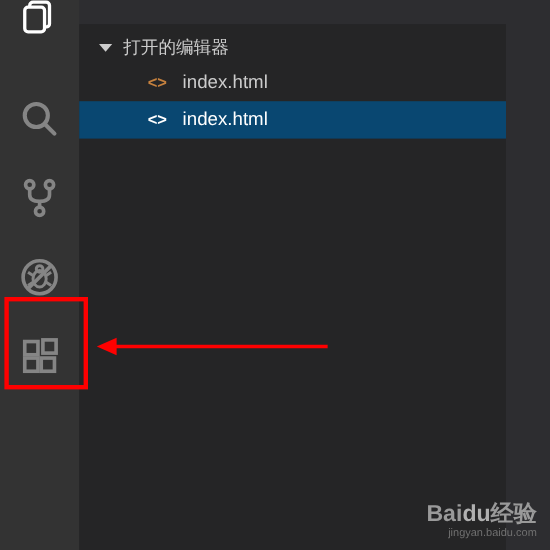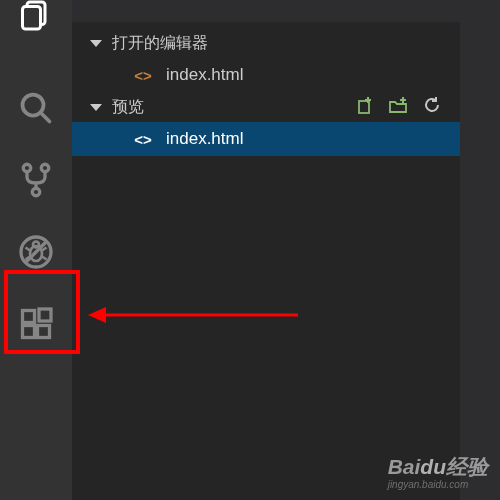--- a/index.html
+++ b/index.html
@@ -81,24 +81,23 @@
       display: flex; align-items: center; justify-content: center;
       margin-right: 12px;
       color: #c5813e;
       font-weight: bold;
       font-size: 15px;
     }
     .file-item.selected .code-icon { color: #ffffff; }
     .watermark {
       position: absolute;
       right: 12px; bottom: 10px;
-      text-align: left;
+      text-align: right;
       color: #7a7a7a;
       font-family: Arial, sans-serif;
-      font-style: italic;
     }
     .watermark .logo { font-size: 21px; font-weight: bold; color: #9a9a9a; }
     .watermark .logo .light { color: #b0b0b0; }
     .watermark .sub { font-size: 10px; color: #707070; margin-top: -2px;}
     .top-icon-fragment {
       position: absolute; left: 18px; top: -4px;
       color: #ffffff;
     }
     .action-icon { color: #c5c5c5; cursor: pointer; }
     .action-icon.green { color: #87b96f; }
@@ -162,46 +161,20 @@
 <div class="sidebar">
   <div class="section-header" style="margin-top:6px;">
     <span class="twisty"></span>
     <span>打开的编辑器</span>
   </div>
   <div class="file-item">
     <span class="code-icon">&lt;&gt;</span>
     <span>index.html</span>
   </div>
 
-  <div class="section-header">
-    <span class="twisty"></span>
-    <span>预览</span>
-    <span class="actions">
-      <span class="action-icon green">
-        <svg viewBox="0 0 20 20">
-            <rect x="5" y="6" width="10" height="12" fill="none" stroke="currentColor" stroke-width="1.8"></rect>
-            <line x1="14" y1="2" x2="14" y2="8" stroke="#87b96f" stroke-width="2"></line>
-            <line x1="11" y1="5" x2="17" y2="5" stroke="#87b96f" stroke-width="2"></line>
-          </svg>
-      </span>
-      <span class="action-icon green">
-        <svg viewBox="0 0 20 20">
-            <path d="M2 7 h5 l2 2 h9 v8 h-16 z" fill="none" stroke="currentColor" stroke-width="1.8"></path>
-            <line x1="15" y1="2" x2="15" y2="8" stroke="#87b96f" stroke-width="2"></line>
-            <line x1="12" y1="5" x2="18" y2="5" stroke="#87b96f" stroke-width="2"></line>
-          </svg>
-      </span>
-      <span class="action-icon">
-        <svg viewBox="0 0 20 20">
-            <path d="M16 10 a6 6 0 1 1 -2 -4.5" fill="none" stroke="currentColor" stroke-width="2"></path>
-            <path d="M14 2 v4 h-4" fill="none" stroke="currentColor" stroke-width="2"></path>
-          </svg>
-      </span>
-    </span>
-  </div>
   <div class="file-item selected">
     <span class="code-icon">&lt;&gt;</span>
     <span>index.html</span>
   </div>
 </div>
 
 <div class="highlight-box"></div>
 <svg class="arrow" viewBox="0 0 210 30">
   <line x1="210" y1="15" x2="14" y2="15" stroke="#ff0000" stroke-width="3"></line>
   <polygon points="0,15 18,7 18,23" fill="#ff0000"></polygon>

